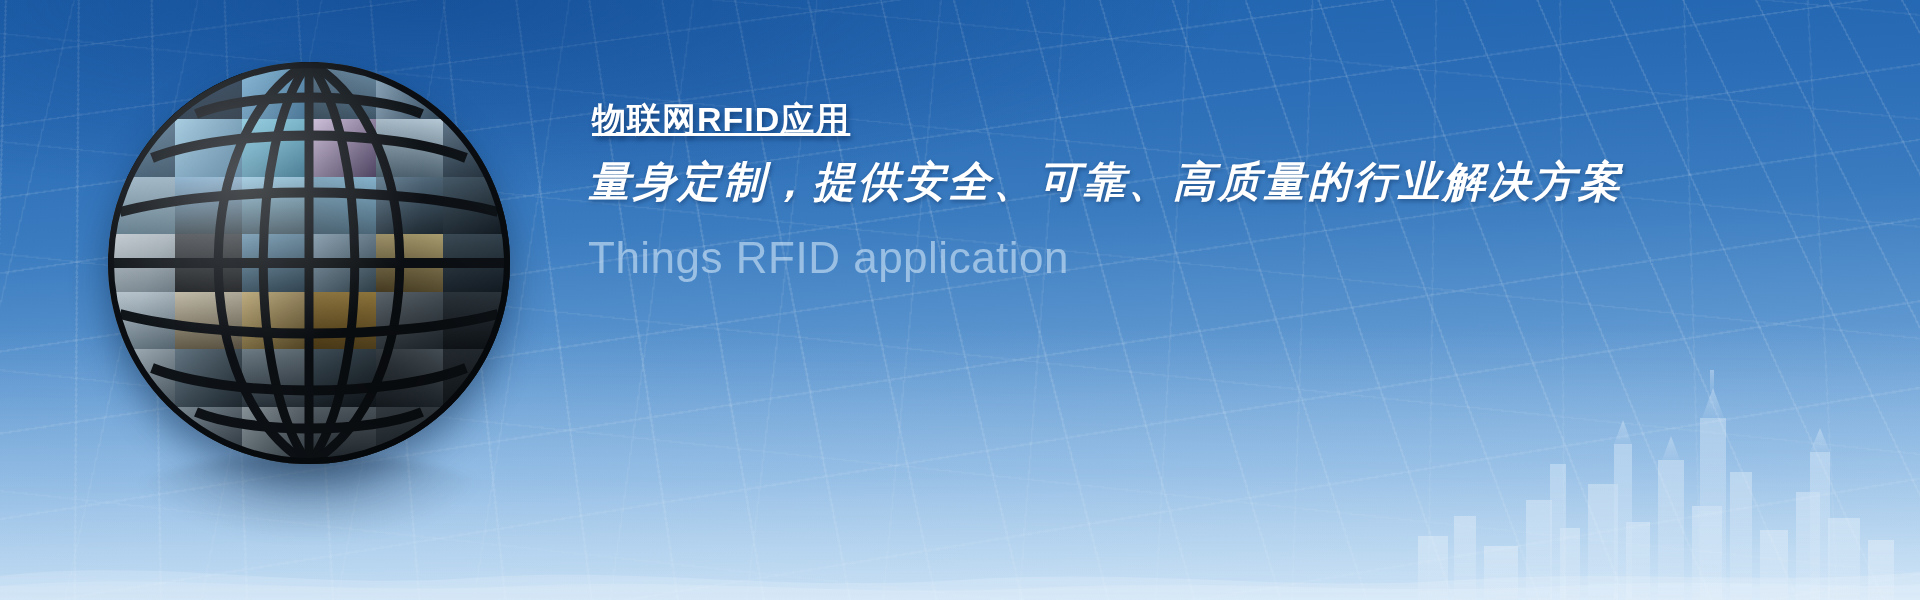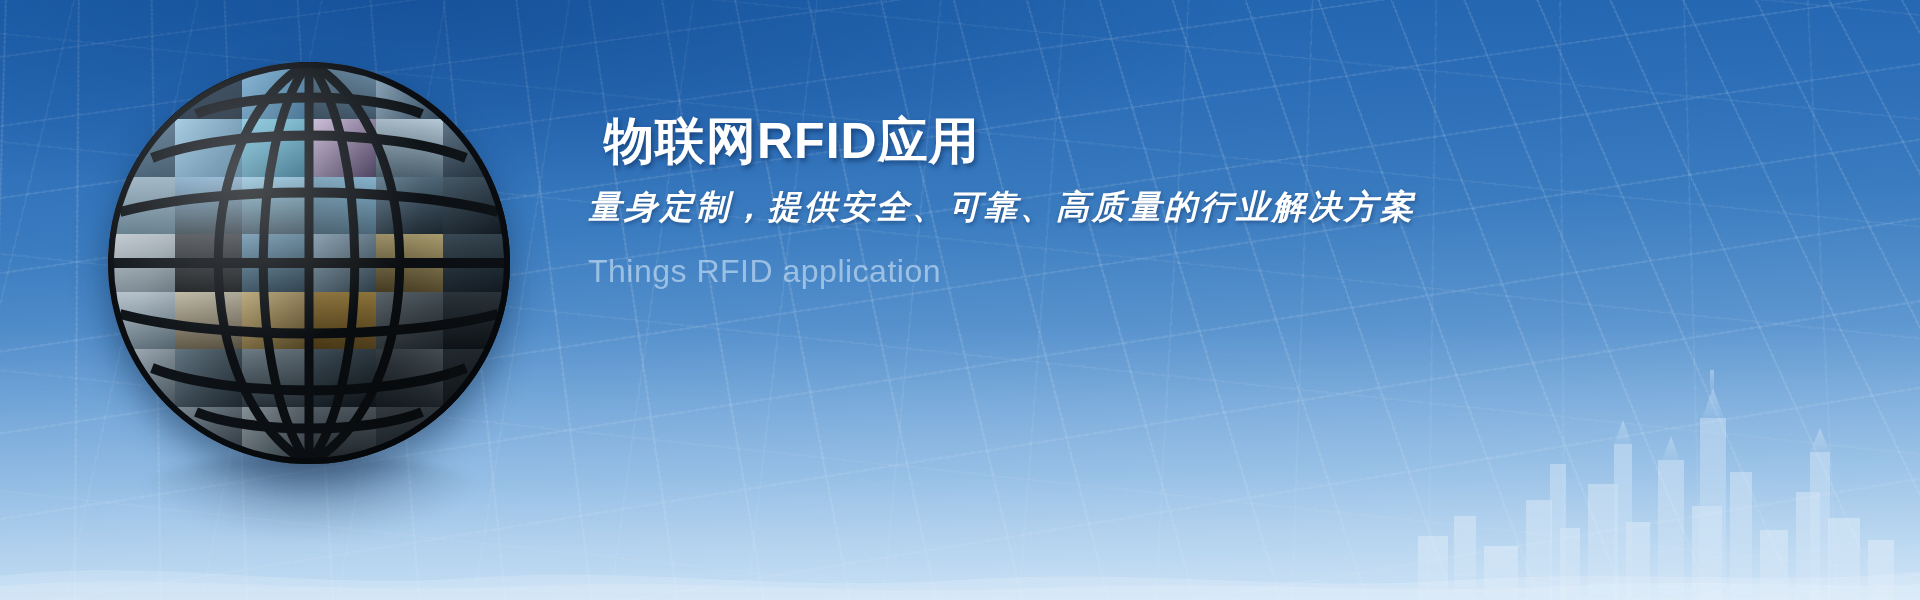--- a/index.html
+++ b/index.html
@@ -116,43 +116,44 @@
   }
 
   
   .copy {
     position: absolute;
     left: 588px;
     top: 96px;
     width: 1100px;
   }
   .title-cn {
-    font-size: 50px;
+    font-size: 34px;
     font-weight: bold;
     color: #ffffff;
     letter-spacing: 1px;
     line-height: 1.16;
-    margin: 16px;
+    margin: 4px;
     text-shadow: 2px 3px 5px rgba(8,40,85,0.55);
     white-space: nowrap;
+    text-decoration: underline;
   }
   .subtitle-cn {
     font-family: "Liberation Serif", serif;
     font-style: italic;
     font-weight: bold;
-    font-size: 33px;
+    font-size: 42px;
     color: #ffffff;
     letter-spacing: 3px;
     line-height: 1.2;
     margin: 18px 0 16px 0;
     text-shadow: 1px 2px 4px rgba(8,40,85,0.45);
     white-space: nowrap;
   }
   .headline-en {
-    font-size: 32px;
+    font-size: 44px;
     font-weight: normal;
     color: rgba(215,234,250,0.58);
     letter-spacing: 0.5px;
     line-height: 1.1;
     margin: 26px 0 4px 0;
     white-space: nowrap;
   }
   .tagline-en {
     font-family: "Liberation Serif", serif;
     font-size: 27px;

